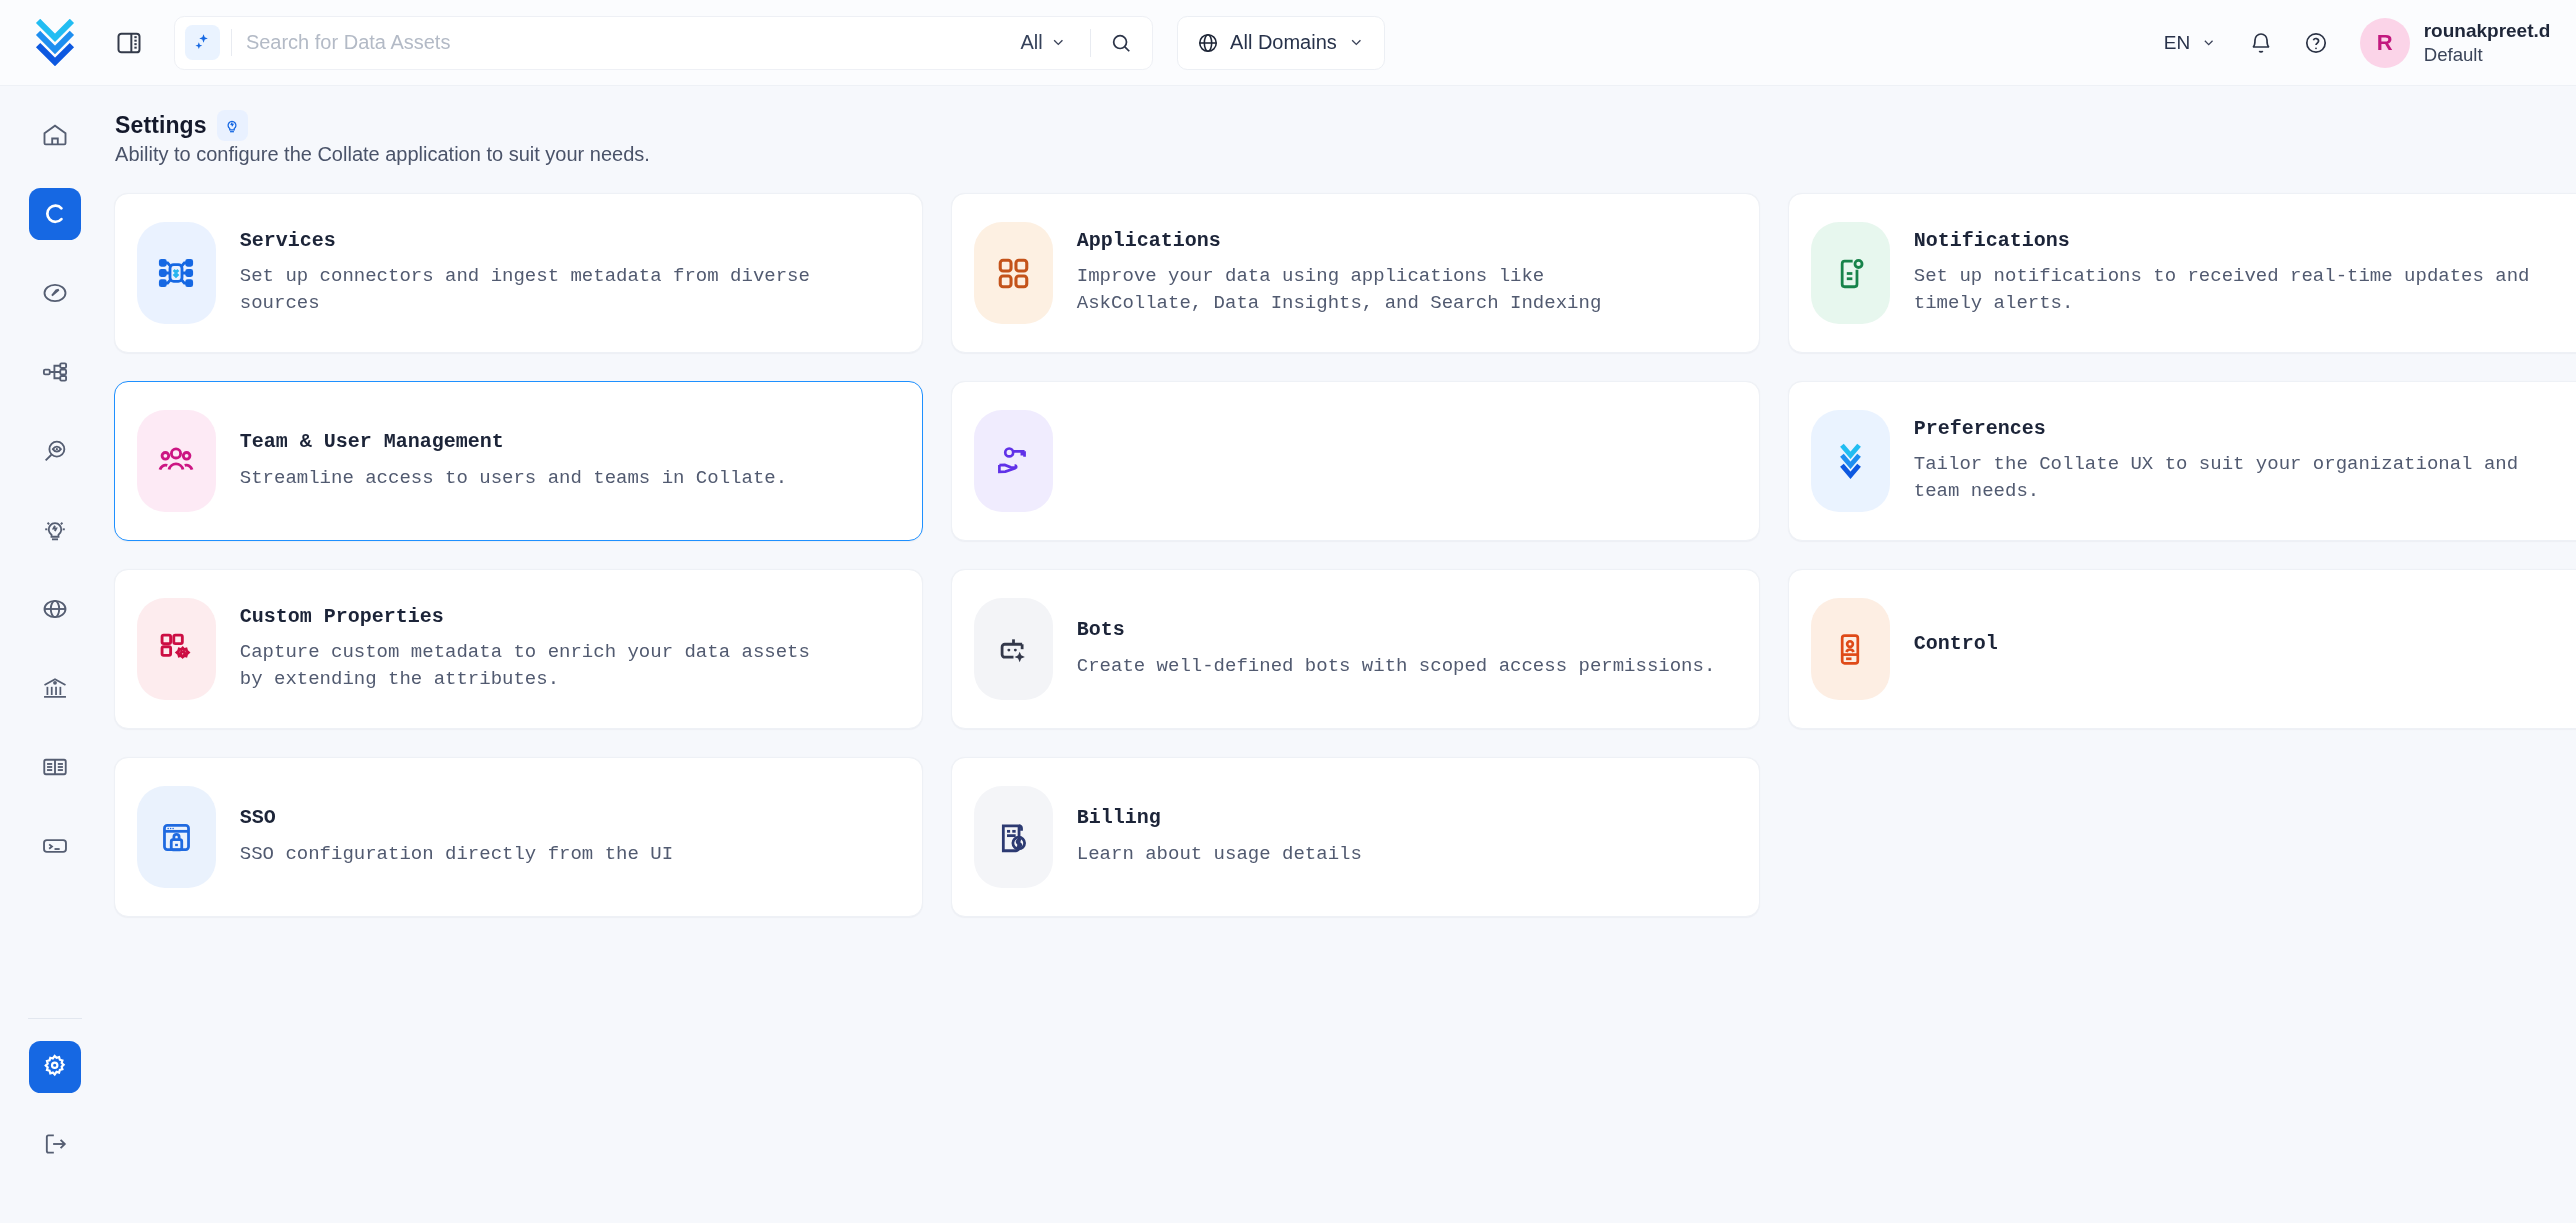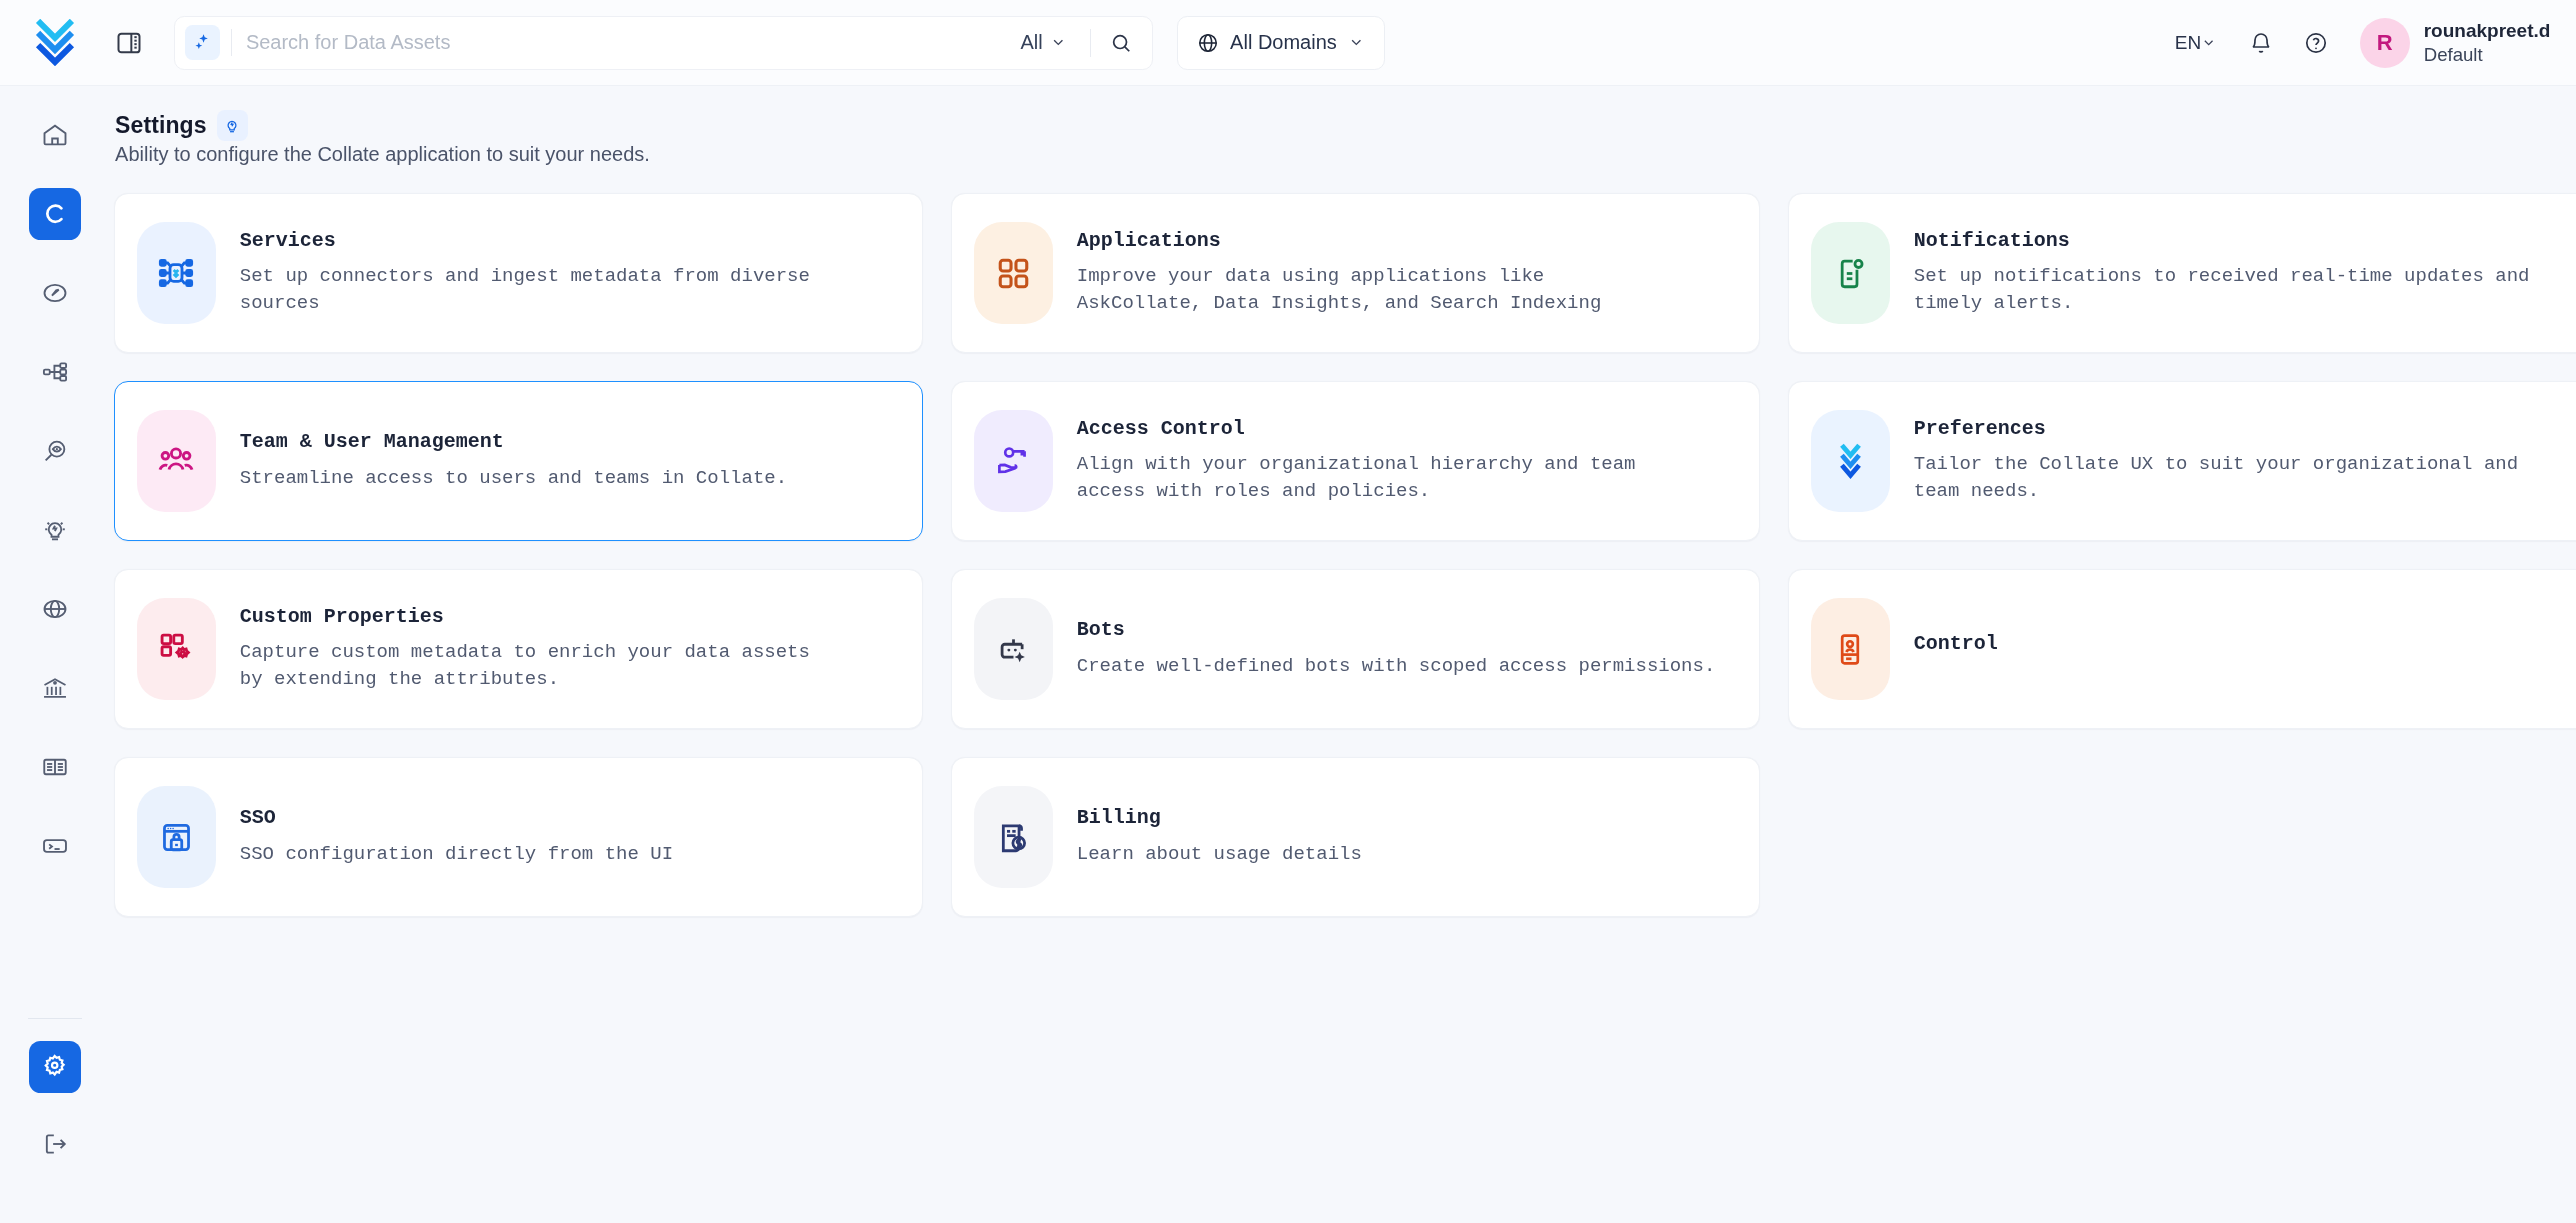--- a/index.html
+++ b/index.html
@@ -55,21 +55,21 @@
 
   .domains-btn {
     margin-left: 24px;
     height: 54px; padding: 0 19px;
     background: #ffffff; border: 0.6px solid #eceff4; border-radius: 10.2px;
     display: flex; align-items: center; gap: 11.5px;
     font-size: 20px; color: #27324a; white-space: nowrap;
   }
 
   .top-right { margin-left: auto; display:flex; align-items:center; padding-right: 25.6px; gap: 0; }
-  .lang { display:flex; align-items:center; gap: 0; font-size: 19px; color:#28324a; padding: 0 16.6px; }
+  .lang { display:flex; align-items:center; gap: 11px; font-size: 19px; color:#28324a; padding: 0 16.6px; }
   .icon-btn { width: 55px; height: 55px; display:flex; align-items:center; justify-content:center; }
   .avatar {
     width: 50px; height: 50px; border-radius: 50%;
     background: #fbd4e8; color: #c2187e;
     display:flex; align-items:center; justify-content:center;
     font-size: 22px; font-weight: bold; margin-left: 16.6px;
   }
   .user-block { margin-left: 14px; line-height: 1.24; }
   .user-name { font-size: 19px; font-weight: bold; color: #1e2639; }
   .user-sub { font-size: 18.6px; color: #3a4459; }
@@ -422,24 +422,20 @@
 
     <div class="card">
       <div class="card-icon" style="background:#f0ecfe">
         <svg width="38" height="38" viewBox="0 0 24 24" fill="none" stroke="#6031e8" stroke-width="1.7">
           <circle cx="9.6" cy="6.6" r="2.5"></circle>
           <path d="M11.9 5.9h7.4M17.6 5.9v2.6M19.3 5.9v3.4"></path>
           <path d="M3.4 14.6l3.4-.1 3.8 1.5 3.4.2"></path>
           <path d="M3.4 14.6v4.2l3.8-.1 6.1-2.1c1-.4 1-1.7-.3-1.8"></path>
         </svg>
       </div>
-      <div class="card-text">
-        <div class="card-title">Access Control</div>
-        <div class="card-desc w-narrow">Align with your organizational hierarchy and team access with roles and policies.</div>
-      </div>
     </div>
 
     <div class="card">
       <div class="card-icon" style="background:#eaf3ff">
         <svg width="37" height="40" viewBox="0 0 24 28">
           <path d="M6 3 L12 10 L18 3" fill="none" stroke="#22bdf2" stroke-width="3.4"></path>
           <path d="M6 10 L12 17 L18 10" fill="none" stroke="#1e8ef0" stroke-width="3.4"></path>
           <path d="M6 17 L12 24 L18 17" fill="none" stroke="#0d58e0" stroke-width="3.4"></path>
         </svg>
       </div>

